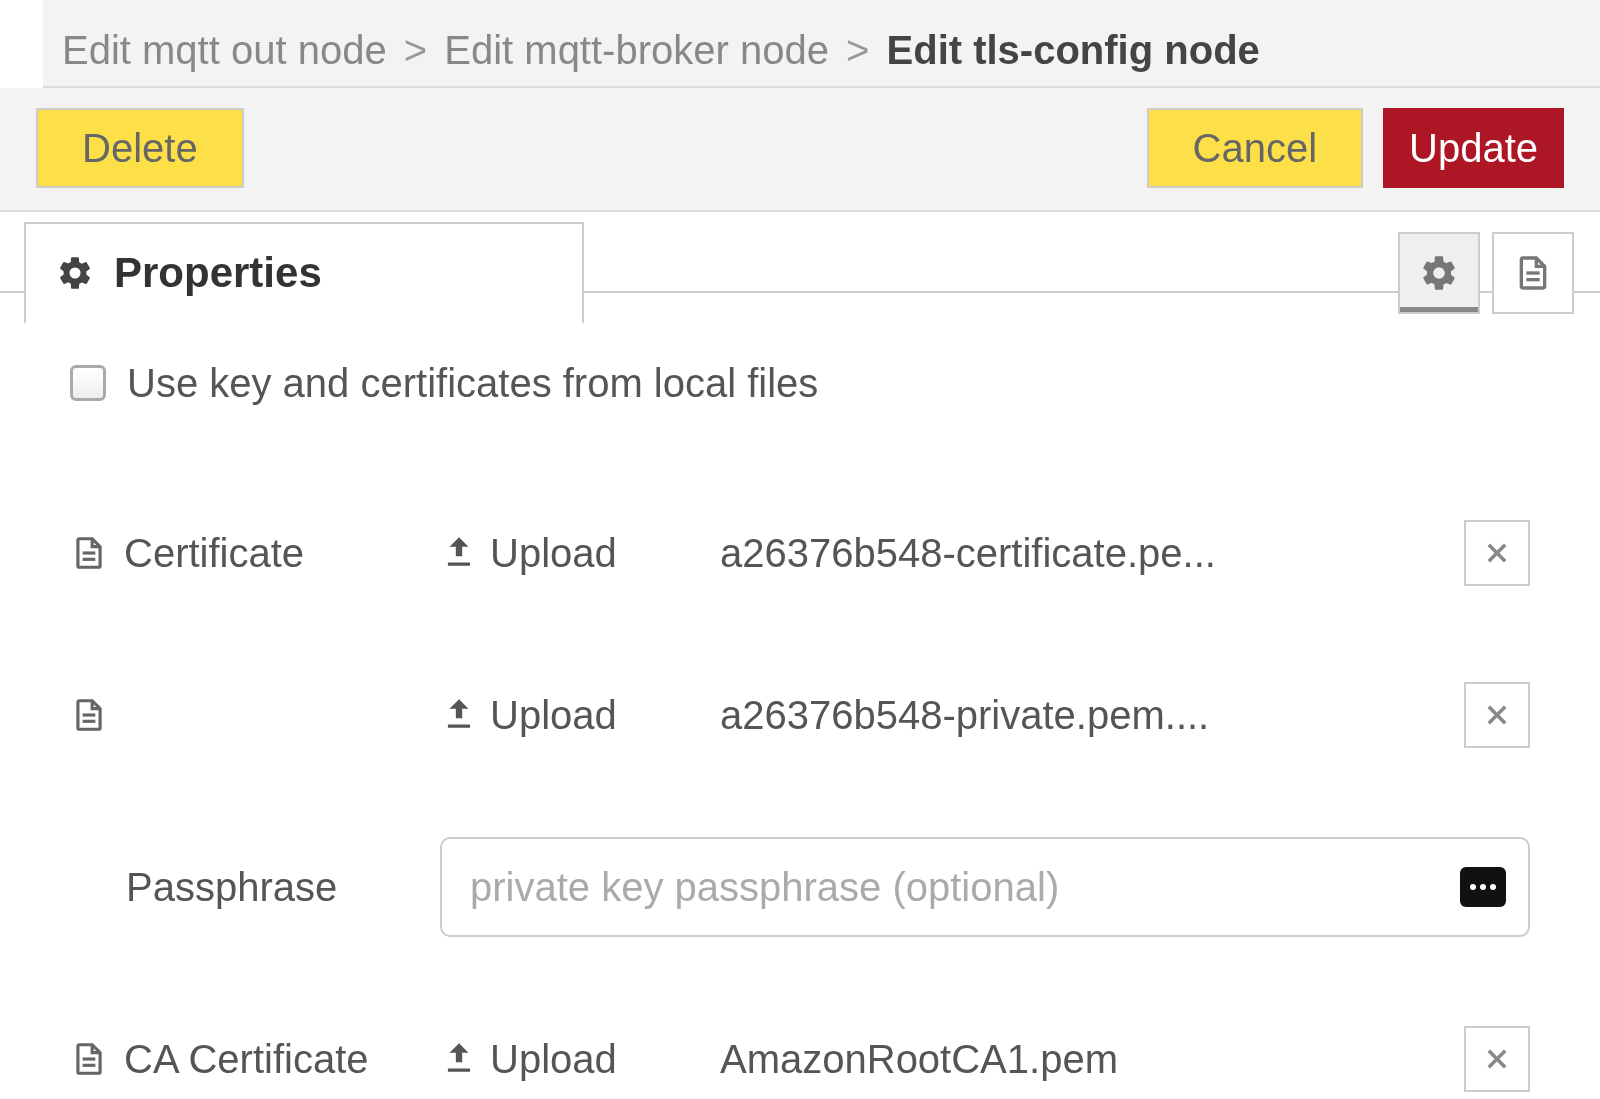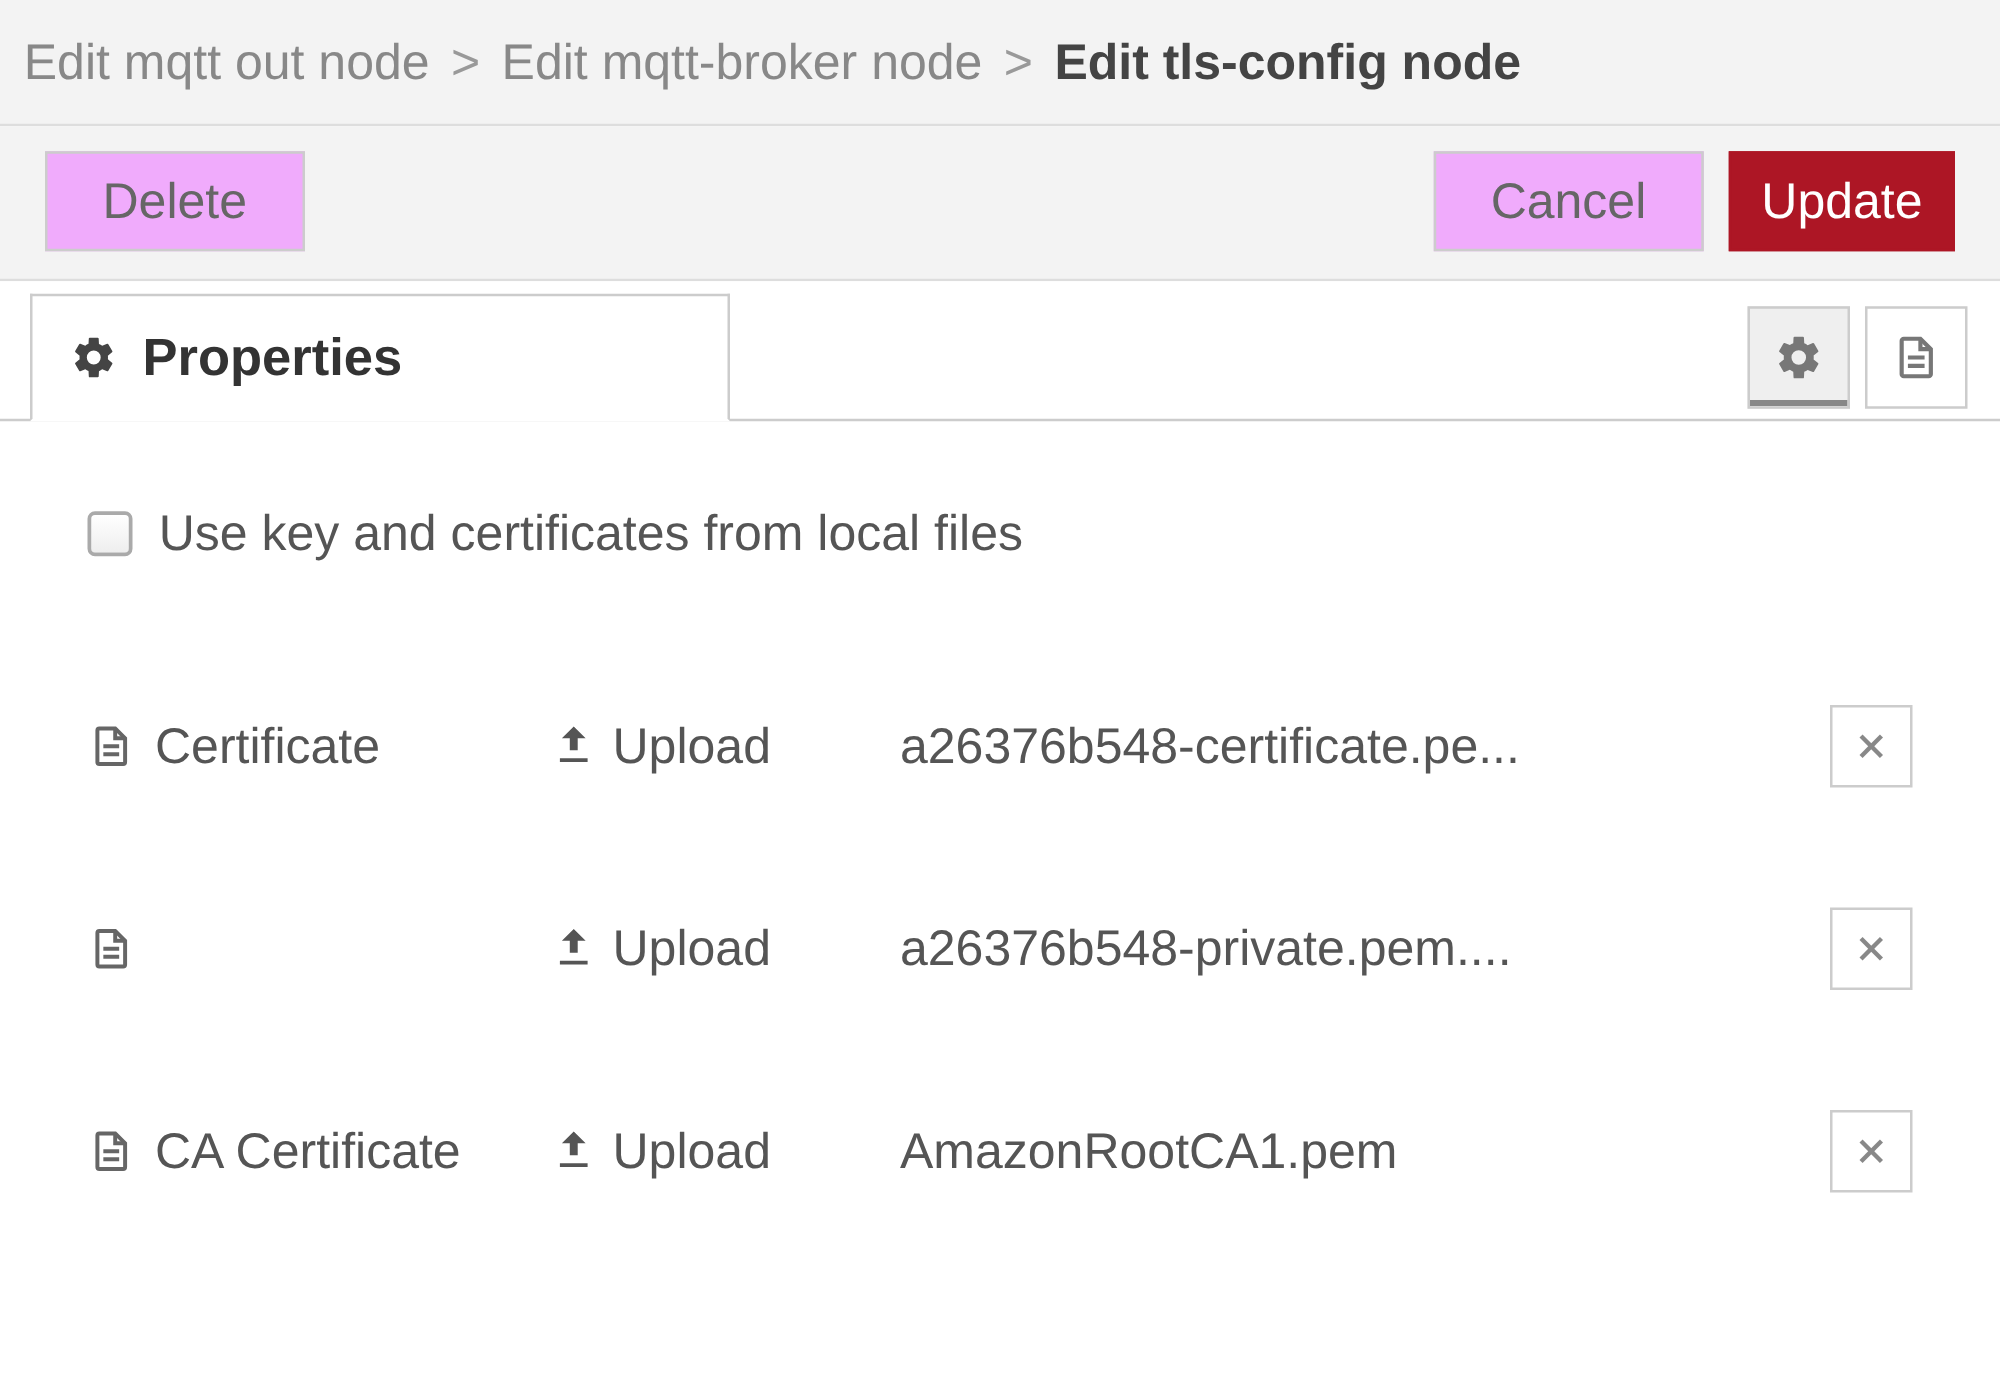--- a/index.html
+++ b/index.html
@@ -20,39 +20,40 @@
 
   
   .breadcrumb {
     background: #f3f3f3;
     border-bottom: 2px solid #ddd;
     padding: 28px 45px 26px 19px;
     font-size: 40px;
     color: #888;
     white-space: nowrap;
     overflow: hidden;
+    margin-left: 43px;
   }
   .breadcrumb .sep { margin: 0 6px; color: #999; }
   .breadcrumb .current { font-weight: 700; color: #444; }
 
   
   .toolbar {
     background: #f3f3f3;
     border-bottom: 2px solid #ddd;
     padding: 20px 36px 22px 36px;
     display: flex;
     align-items: center;
     gap: 20px;
   }
   .toolbar .spacer { flex: 1; }
   .btn {
     font-size: 40px;
     padding: 18px 44px;
     border: 2px solid #ccc;
-    background: #f0abfc;
+    background: #fde047;
     color: #666;
     cursor: pointer;
     line-height: 1;
   }
   .btn-primary {
     background: #ad1625;
     border-color: #ad1625;
     color: #fff;
     padding: 18px 24px;
   }
@@ -324,20 +325,33 @@
       <div class="clear-btn">
         <span>
           <svg viewBox="0 0 24 24" width="28" height="28" stroke="#888" stroke-width="3" fill="none">
               <line x1="5" y1="5" x2="19" y2="19"></line>
               <line x1="19" y1="5" x2="5" y2="19"></line>
             </svg>
         </span>
       </div>
     </div>
 
+    <div class="row pass-row">
+      <div class="field-label indent">
+        <span>Passphrase</span>
+      </div>
+      <div class="passwrap">
+        <input class="passinput" type="password" placeholder="private key passphrase (optional)" style="">
+        <div class="passicon">
+          <span></span>
+            <span></span>
+            <span></span>
+        </div>
+      </div>
+    </div>
 
     <div class="row file-row last">
       <div class="field-label">
         <span>
           <svg viewBox="0 0 24 24" width="38" height="38" fill="none" stroke="#666" stroke-width="2">
               <path d="M14 3H6a1 1 0 0 0-1 1v16a1 1 0 0 0 1 1h12a1 1 0 0 0 1-1V8z"></path>
               <path d="M14 3v5h5"></path>
               <line x1="8" y1="12" x2="16" y2="12"></line>
               <line x1="8" y1="16" x2="16" y2="16"></line>
             </svg>

